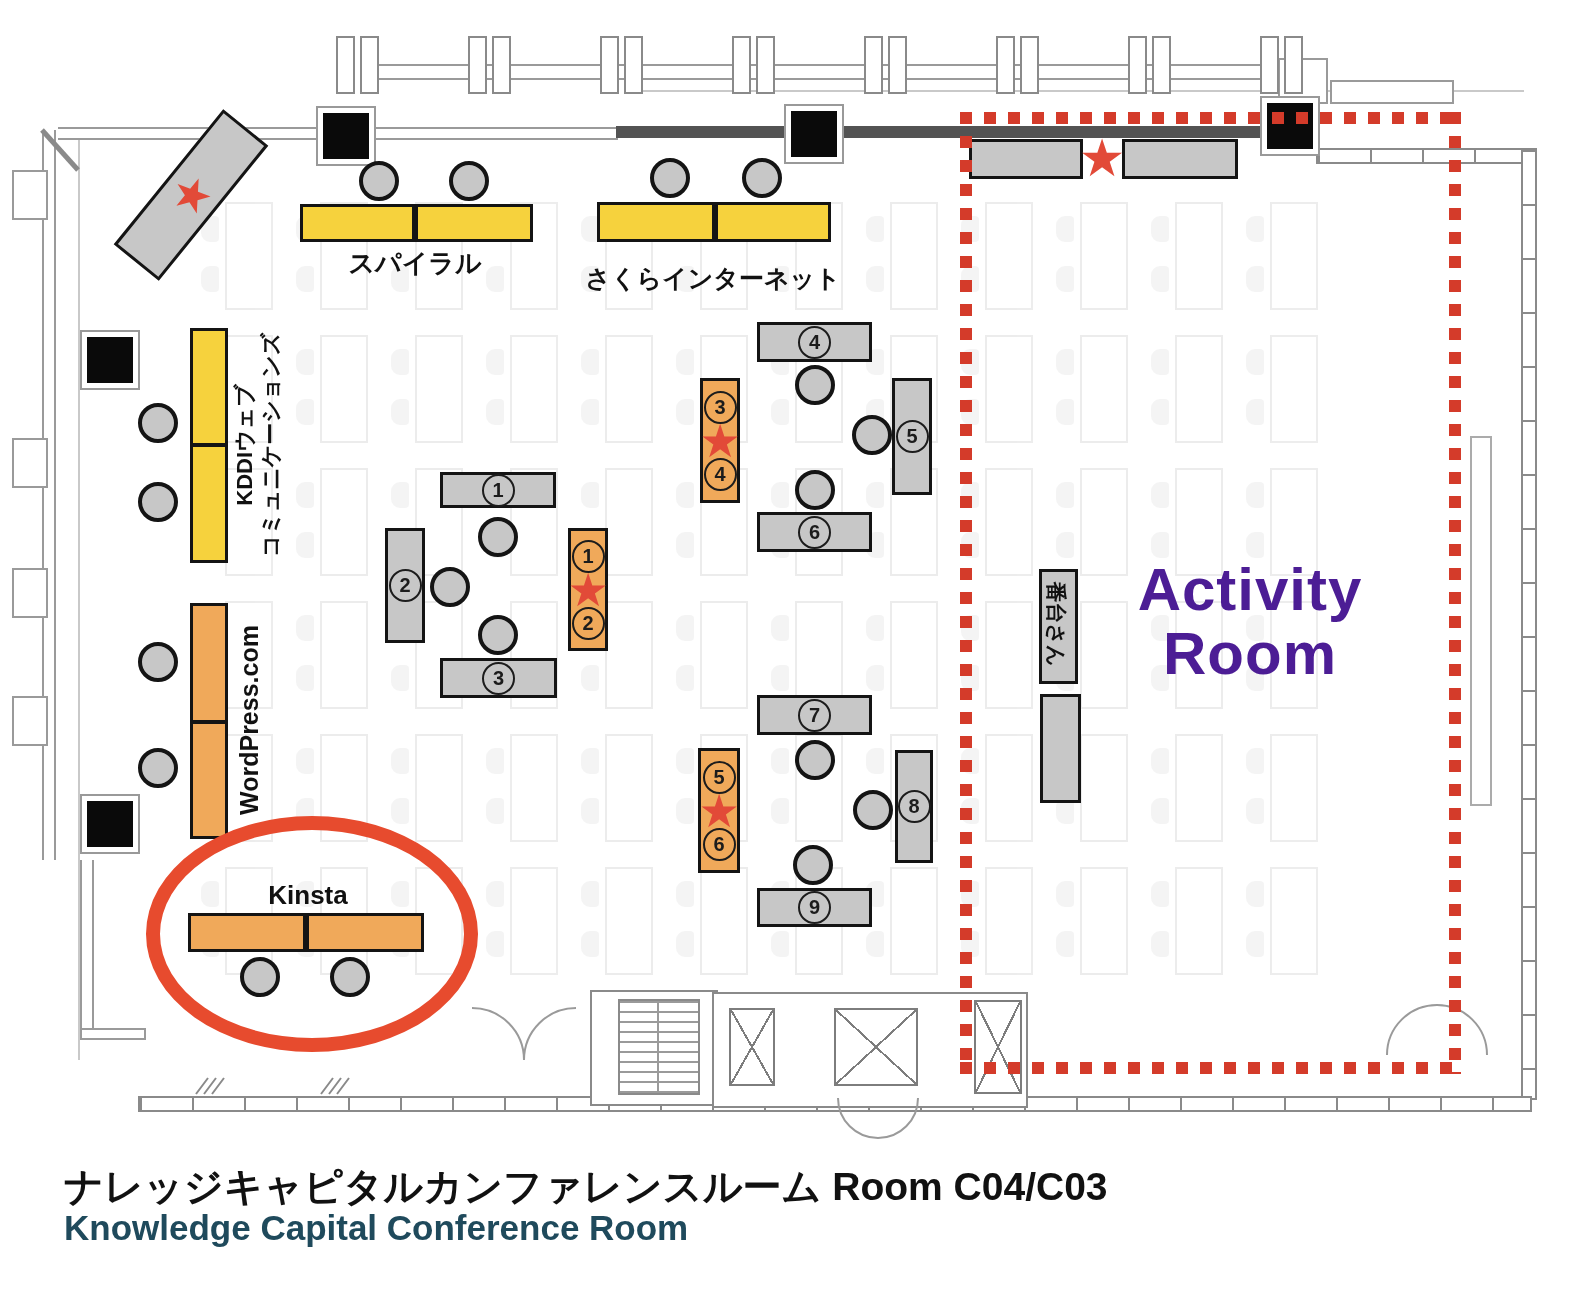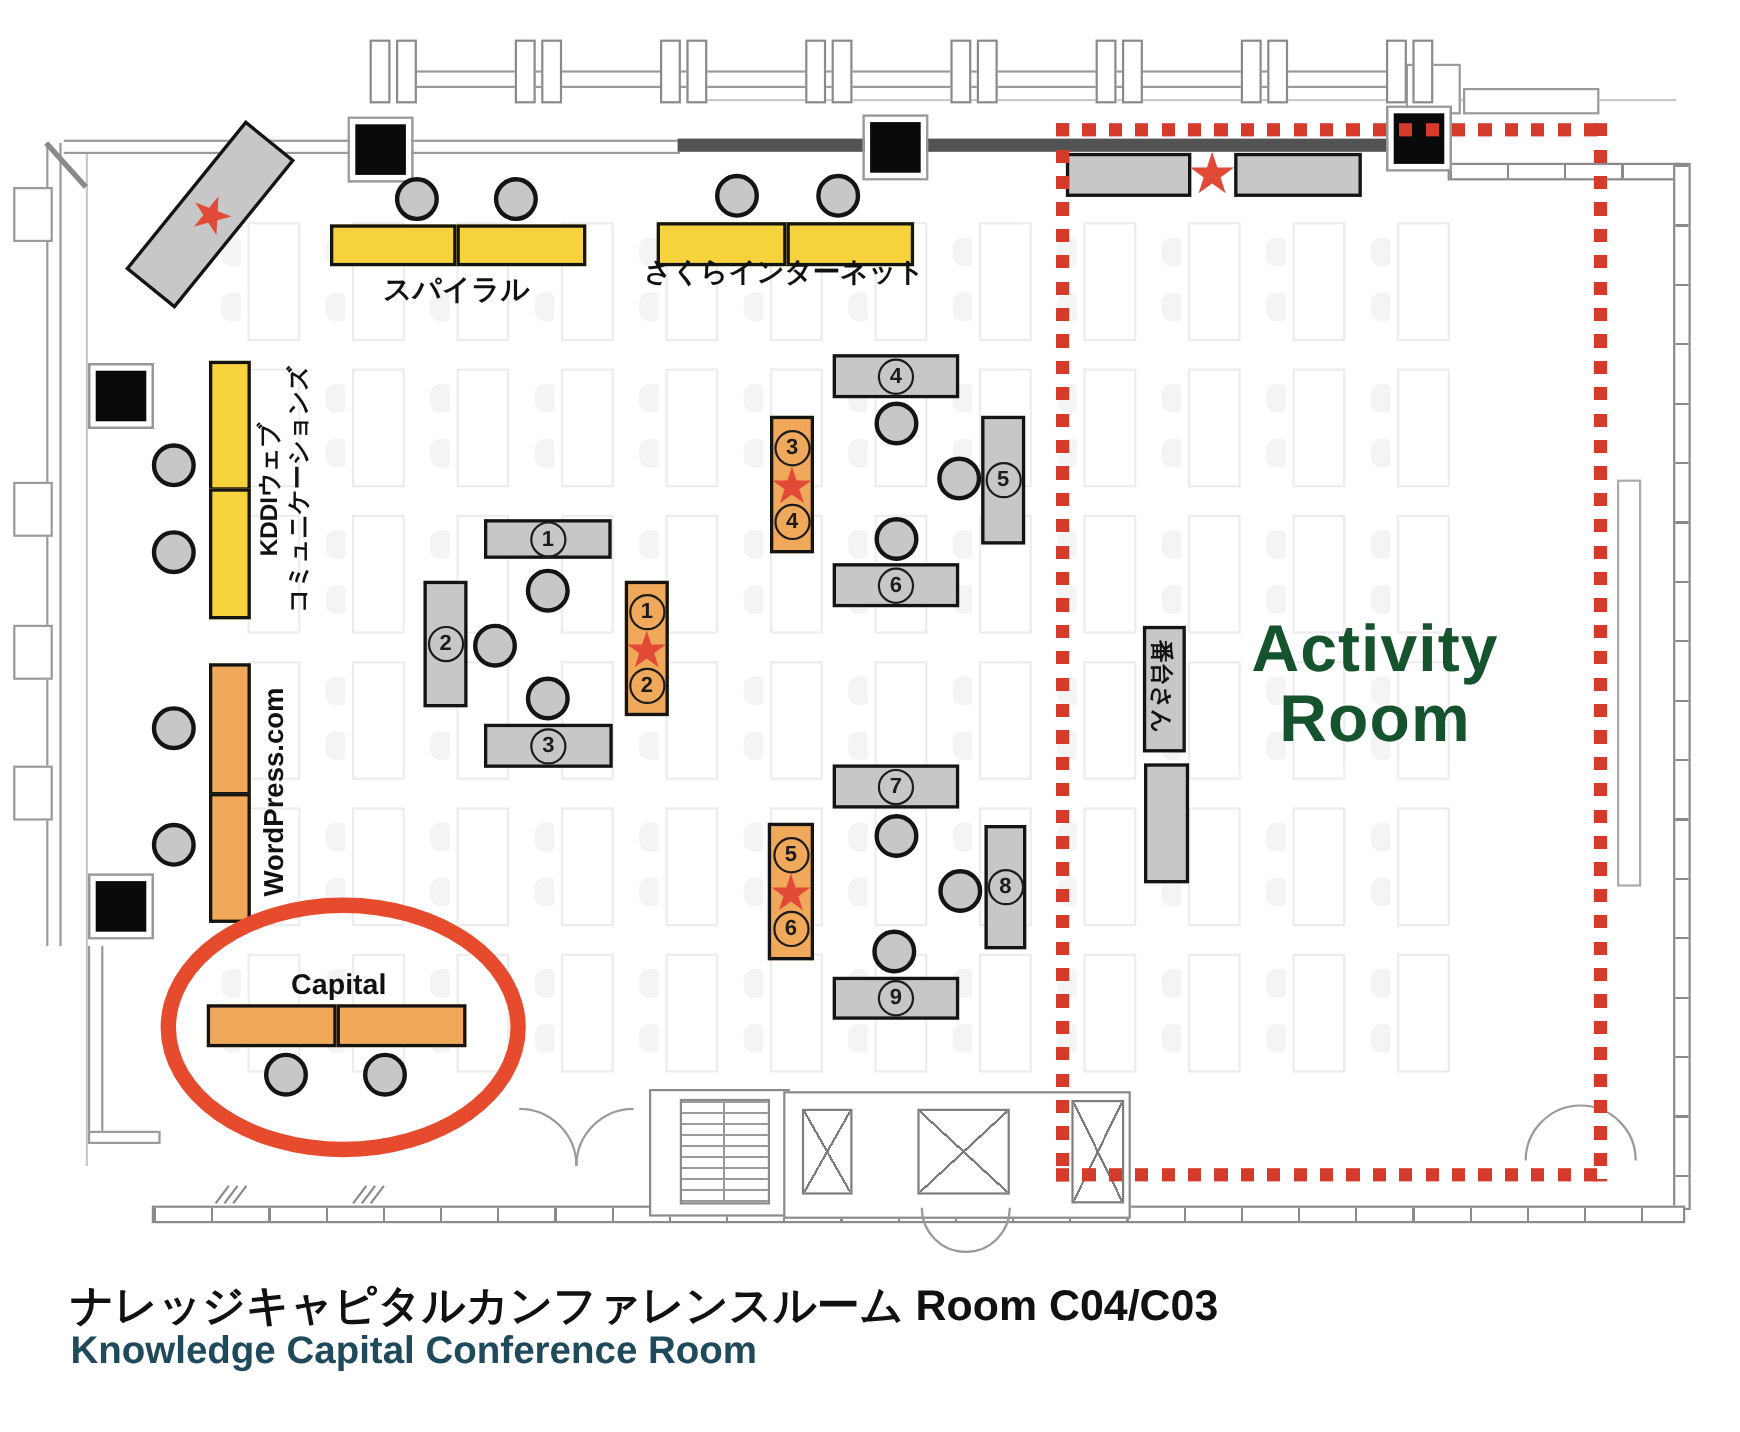--- a/index.html
+++ b/index.html
@@ -35,21 +35,21 @@
   .startbl{background:var(--booth_orange,#f0a95a);border:3px solid #141414;z-index:11;display:flex;flex-direction:column;align-items:center;justify-content:center;padding:4px 0;}
   .chair{width:40px;height:40px;border-radius:50%;background:#c7c7c7;border:4px solid #141414;z-index:11;box-sizing:border-box;}
   .chip{width:29px;height:29px;border:2px solid #1c1c1c;border-radius:50%;display:flex;align-items:center;justify-content:center;font-size:20px;font-weight:bold;color:#1c1c1c;background:transparent;flex:none;}
   .star{color:var(--star_red,#e24a38);font-size:46px;line-height:34px;z-index:12;text-align:center;}
   .blabel{font-weight:bold;color:#111;z-index:12;text-align:center;white-space:nowrap;}
   .vlabel{transform:rotate(-90deg);}
   .vlabel-cw{transform:rotate(90deg);}
   
   .dot-h{height:12px;background:repeating-linear-gradient(90deg,var(--zone_red,#d43b2a) 0 12px,transparent 12px 24px);z-index:30;}
   .dot-v{width:12px;background:repeating-linear-gradient(180deg,var(--zone_red,#d43b2a) 0 12px,transparent 12px 24px);z-index:30;}
-  #az-title{z-index:4;font-weight:bold;color:#14532d;text-align:center;font-size:60px;line-height:64px;letter-spacing:1px;}
+  #az-title{z-index:4;font-weight:bold;color:#4c1d95;text-align:center;font-size:60px;line-height:64px;letter-spacing:1px;}
   
   #kinsta-ellipse{width:332px;height:236px;border:14px solid var(--highlight_red,#e74b2e);border-radius:50%;z-index:50;box-sizing:border-box;}
   
   #cap-jp{position:absolute;left:64px;top:1160px;font-size:39px;font-weight:bold;color:#111;}
   #cap-en{position:absolute;left:64px;top:1208px;font-size:35px;font-weight:bold;color:var(--title_en,#1f4a5c);}
   svg.arch{position:absolute;left:0;top:0;z-index:3;pointer-events:none;}
 </style>
 </head>
 <body>
 
@@ -201,38 +201,38 @@
   <div class="abs chair" style="left:359px;top:161px;"></div>
   <div class="abs chair" style="left:449px;top:161px;"></div>
   <div class="abs ytbl" style="left:300px;top:204px;width:109px;height:32px;"></div>
   <div class="abs ytbl" style="left:415px;top:204px;width:112px;height:32px;"></div>
   <div class="abs blabel" style="left:300px;top:246px;width:230px;font-size:26px;">スパイラル</div>
 
   <div class="abs chair" style="left:650px;top:158px;"></div>
   <div class="abs chair" style="left:742px;top:158px;"></div>
   <div class="abs ytbl" style="left:597px;top:202px;width:112px;height:34px;"></div>
   <div class="abs ytbl" style="left:715px;top:202px;width:110px;height:34px;"></div>
-  <div class="abs blabel" style="left:583px;top:230px;width:260px;font-size:25px;font-family:Liberation Serif, serif;">さくらインターネット</div>
+  <div class="abs blabel" style="left:583px;top:262px;width:260px;font-size:25px;font-family:Liberation Serif, serif;">さくらインターネット</div>
 
   <div class="abs chair" style="left:138px;top:403px;"></div>
   <div class="abs chair" style="left:138px;top:482px;"></div>
   <div class="abs ytbl" style="left:190px;top:328px;width:32px;height:112px;"></div>
   <div class="abs ytbl" style="left:190px;top:444px;width:32px;height:113px;"></div>
   <div class="abs blabel vlabel" style="left:138px;top:419px;width:240px;height:52px;font-size:22px;line-height:26px;">
     <div>KDDIウェブ</div>
     <div>コミュニケーションズ</div>
   </div>
 
   <div class="abs chair" style="left:138px;top:642px;"></div>
   <div class="abs chair" style="left:138px;top:748px;"></div>
   <div class="abs otbl" style="left:190px;top:603px;width:32px;height:114px;"></div>
   <div class="abs otbl" style="left:190px;top:721px;width:32px;height:112px;"></div>
   <div class="abs blabel vlabel" style="left:128px;top:707px;width:240px;height:26px;font-size:25px;">WordPress.com</div>
 
-  <div class="abs blabel" style="left:248px;top:880px;width:120px;font-size:26px;">Capital</div>
+  <div class="abs blabel" style="left:248px;top:880px;width:120px;font-size:26px;">Kinsta</div>
   <div class="abs otbl" style="left:188px;top:913px;width:112px;height:33px;"></div>
   <div class="abs otbl" style="left:306px;top:913px;width:112px;height:33px;"></div>
   <div class="abs chair" style="left:240px;top:957px;"></div>
   <div class="abs chair" style="left:330px;top:957px;"></div>
   <div id="kinsta-ellipse" class="abs" style="left:146px;top:816px;"></div>
 
   <div class="abs tbl" style="left:440px;top:472px;width:110px;height:30px;">
       <span class="chip">1</span>
     </div>
   <div class="abs tbl" style="left:385px;top:528px;width:34px;height:109px;">

